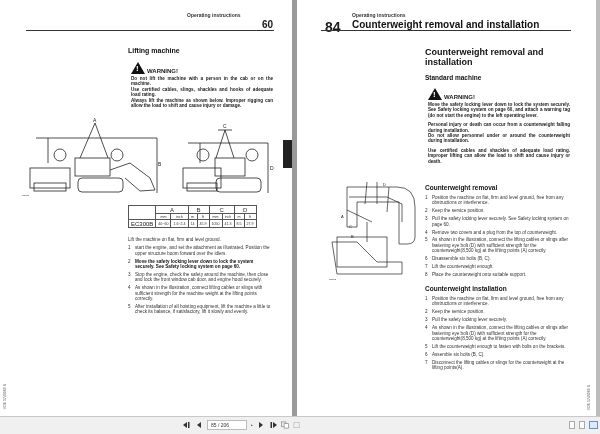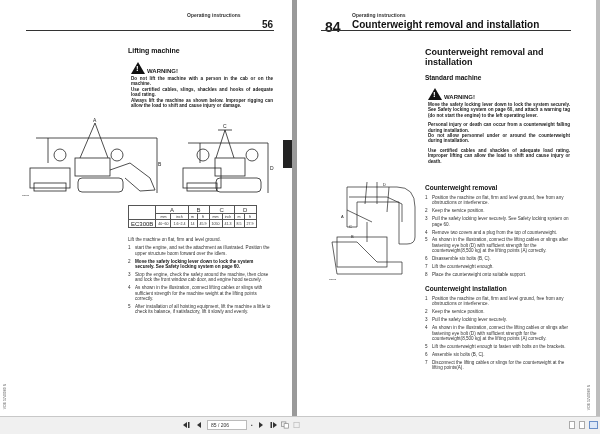--- a/index.html
+++ b/index.html
@@ -58,21 +58,21 @@
   .vb { width: 6px; height: 8px; border: 1px solid #aaa; background: #fff; cursor: pointer; }
   .vb.active { border-color: #6a8fc8; background: #dde8f8; width: 9px; }
 </style>
 </head>
 <body>
 
 <div class="viewer">
 
   <div class="page left">
     <div class="hdr-sub hdr-small">Operating instructions</div>
-    <div class="hdr-num">56</div>
+    <div class="hdr-num">60</div>
     <div class="hdr-rule"></div>
 
     <div class="sec-title" style="left:128px; top:47px; font-size:7px;">Lifting machine</div>
 
     <div class="warn" style="left:131px; top:62px; width:142px;">
       <div class="warn-head">
         <span class="warn-tri"></span>
         <span>WARNING!</span>
       </div>
       <div class="warn-body">

